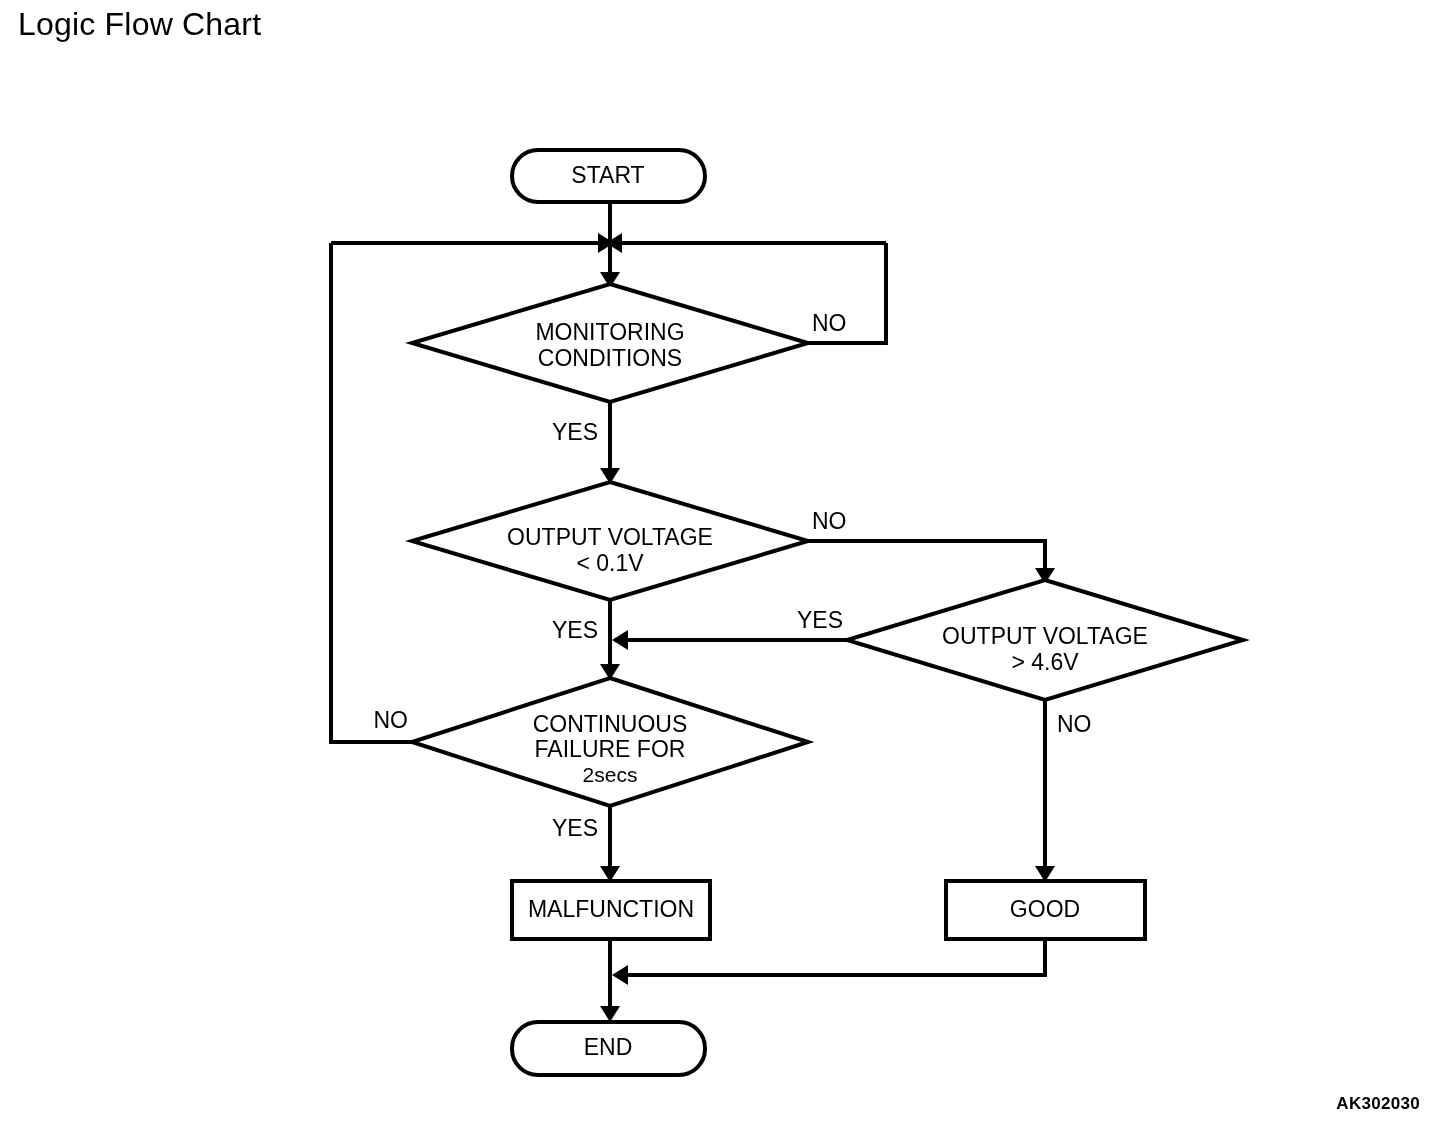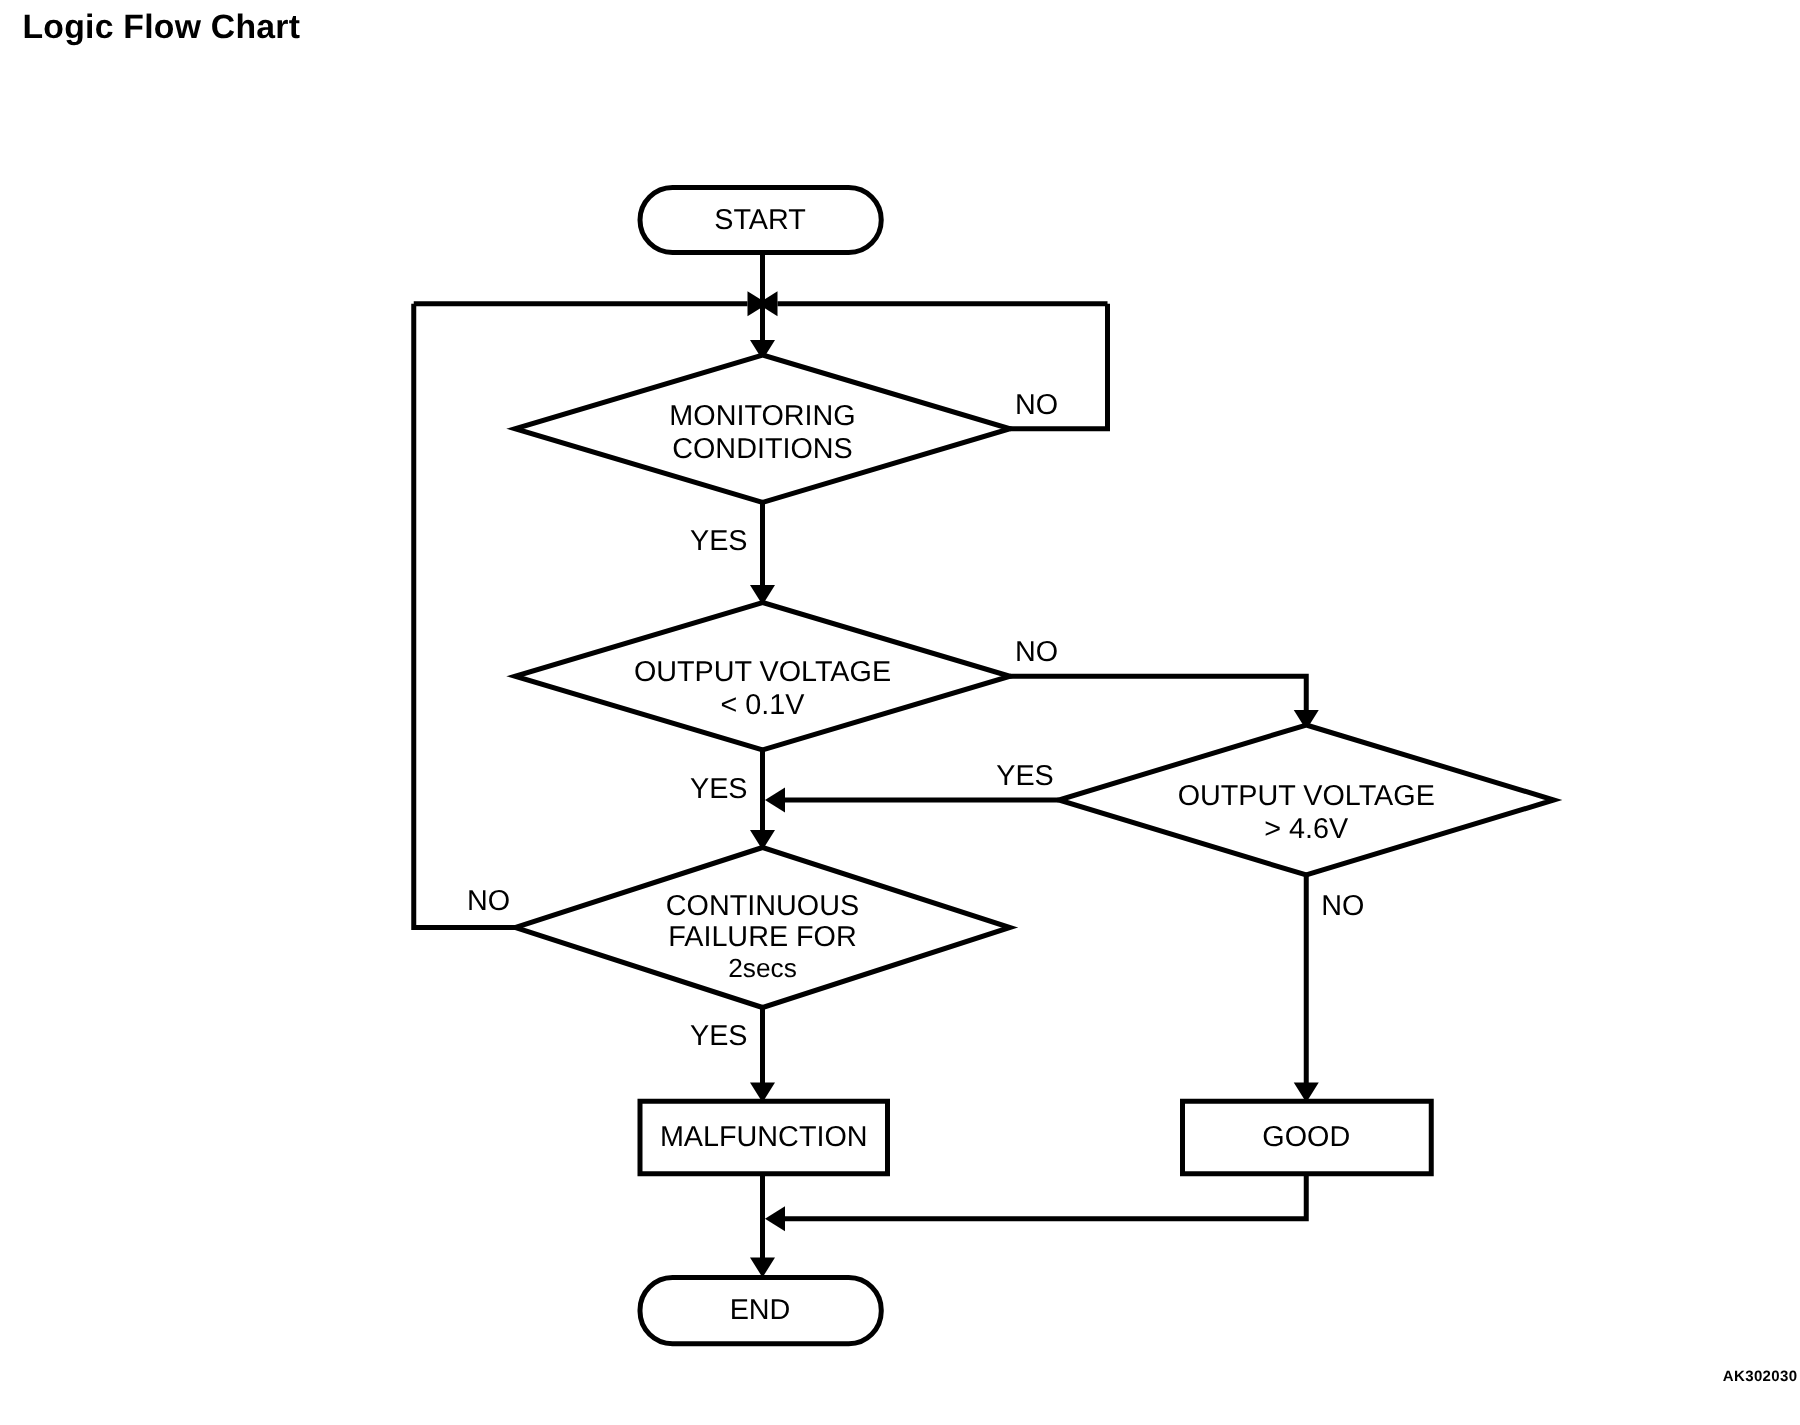--- a/index.html
+++ b/index.html
@@ -11,31 +11,31 @@
     width: 1440px;
     height: 1140px;
     position: relative;
     font-family: "Liberation Sans", sans-serif;
     overflow: hidden;
   }
   #page-title {
     position: absolute;
     left: 18px;
     top: 6px;
-    font-size: 27px;
-    font-weight: bold;
+    font-size: 32px;
+    font-weight: normal;
     color: #000000;
     letter-spacing: 0.2px;
     white-space: nowrap;
   }
   #ref-code {
     position: absolute;
-    right: 2px;
+    right: 20px;
     top: 1094px;
-    font-size: 12px;
+    font-size: 17px;
     font-weight: bold;
     color: #000000;
     letter-spacing: 0.3px;
   }
   #flow-svg {
     position: absolute;
     left: 0;
     top: 0;
     width: 1440px;
     height: 1140px;

